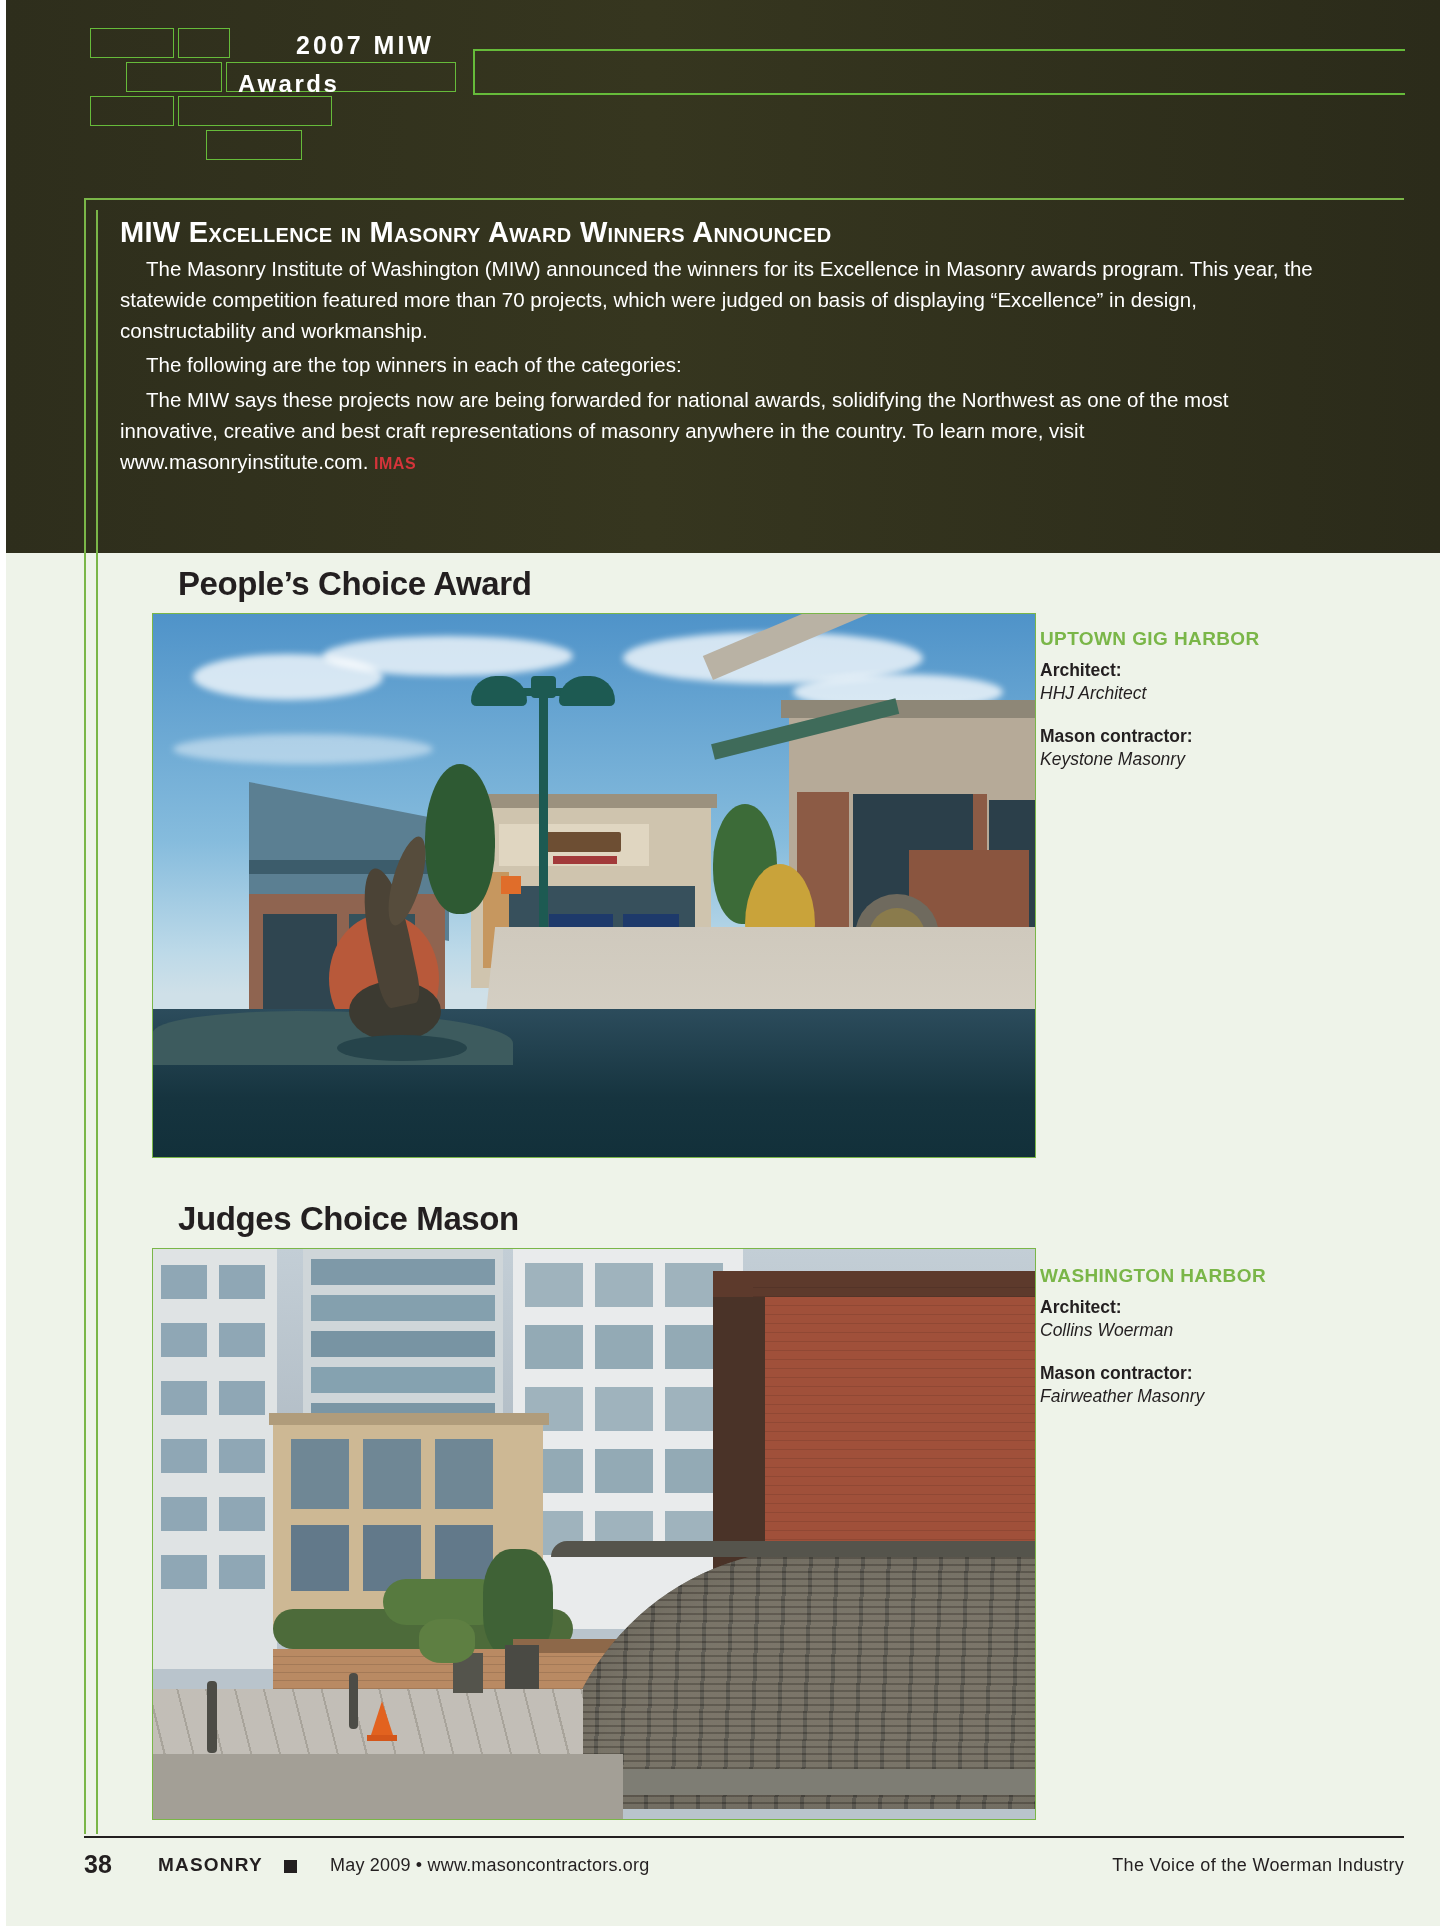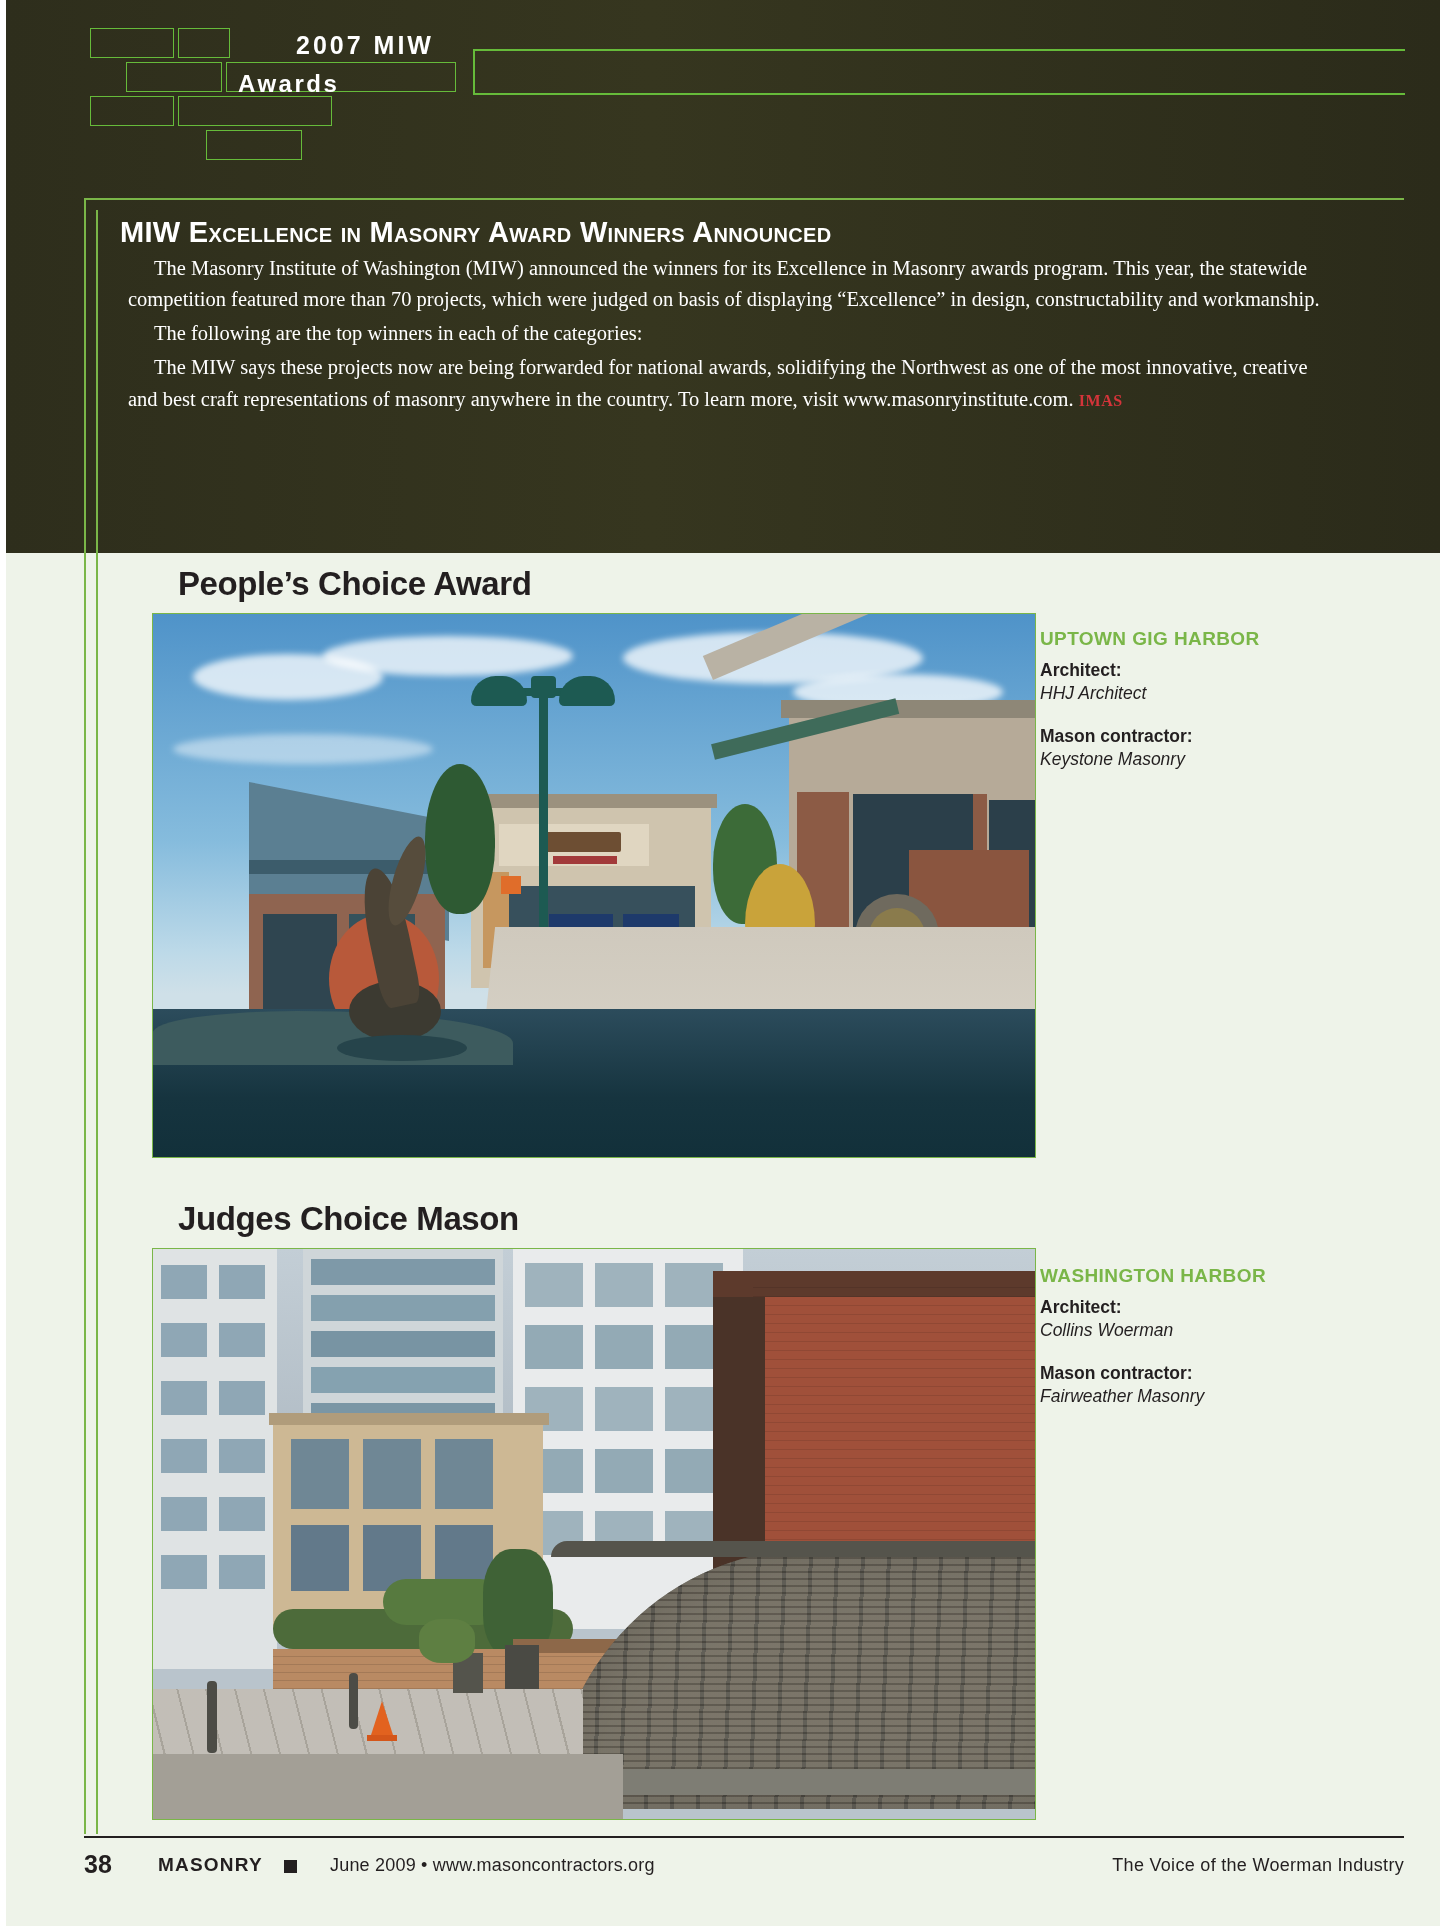--- a/index.html
+++ b/index.html
@@ -122,25 +122,24 @@
   }
   .intro h1 {
     margin: 0 0 4px 0;
     font-size: 29px;
     font-weight: bold;
     font-family: "Liberation Sans", sans-serif;
     letter-spacing: 0.3px;
     font-variant: small-caps;
   }
   .intro p {
-    margin: 0 0 3px 8px;
+    margin: 0 0 3px 0;
     font-size: 20.5px;
     line-height: 1.52;
     text-indent: 26px;
-    font-family: Liberation Serif, serif;
   }
   .imas {
     color: #d4343a;
     font-weight: bold;
     font-size: 16px;
     letter-spacing: 0.5px;
   }
 
   
   .section-title {
@@ -488,16 +487,16 @@
     <p class="name">Collins Woerman</p>
     <p class="role">Mason contractor:</p>
     <p class="name">Fairweather Masonry</p>
   </div>
 
   <div class="footer-rule"></div>
   <div class="footer">
     <span class="pg">38</span>
     <span class="brand">MASONRY</span>
     <span class="sq"></span>
-    <span class="foot-mid">June 2009 • www.masoncontractors.org</span>
+    <span class="foot-mid">May 2009 • www.masoncontractors.org</span>
     <span class="foot-right">The Voice of the Woerman Industry</span>
   </div>
 </div>
 
 </body></html>

